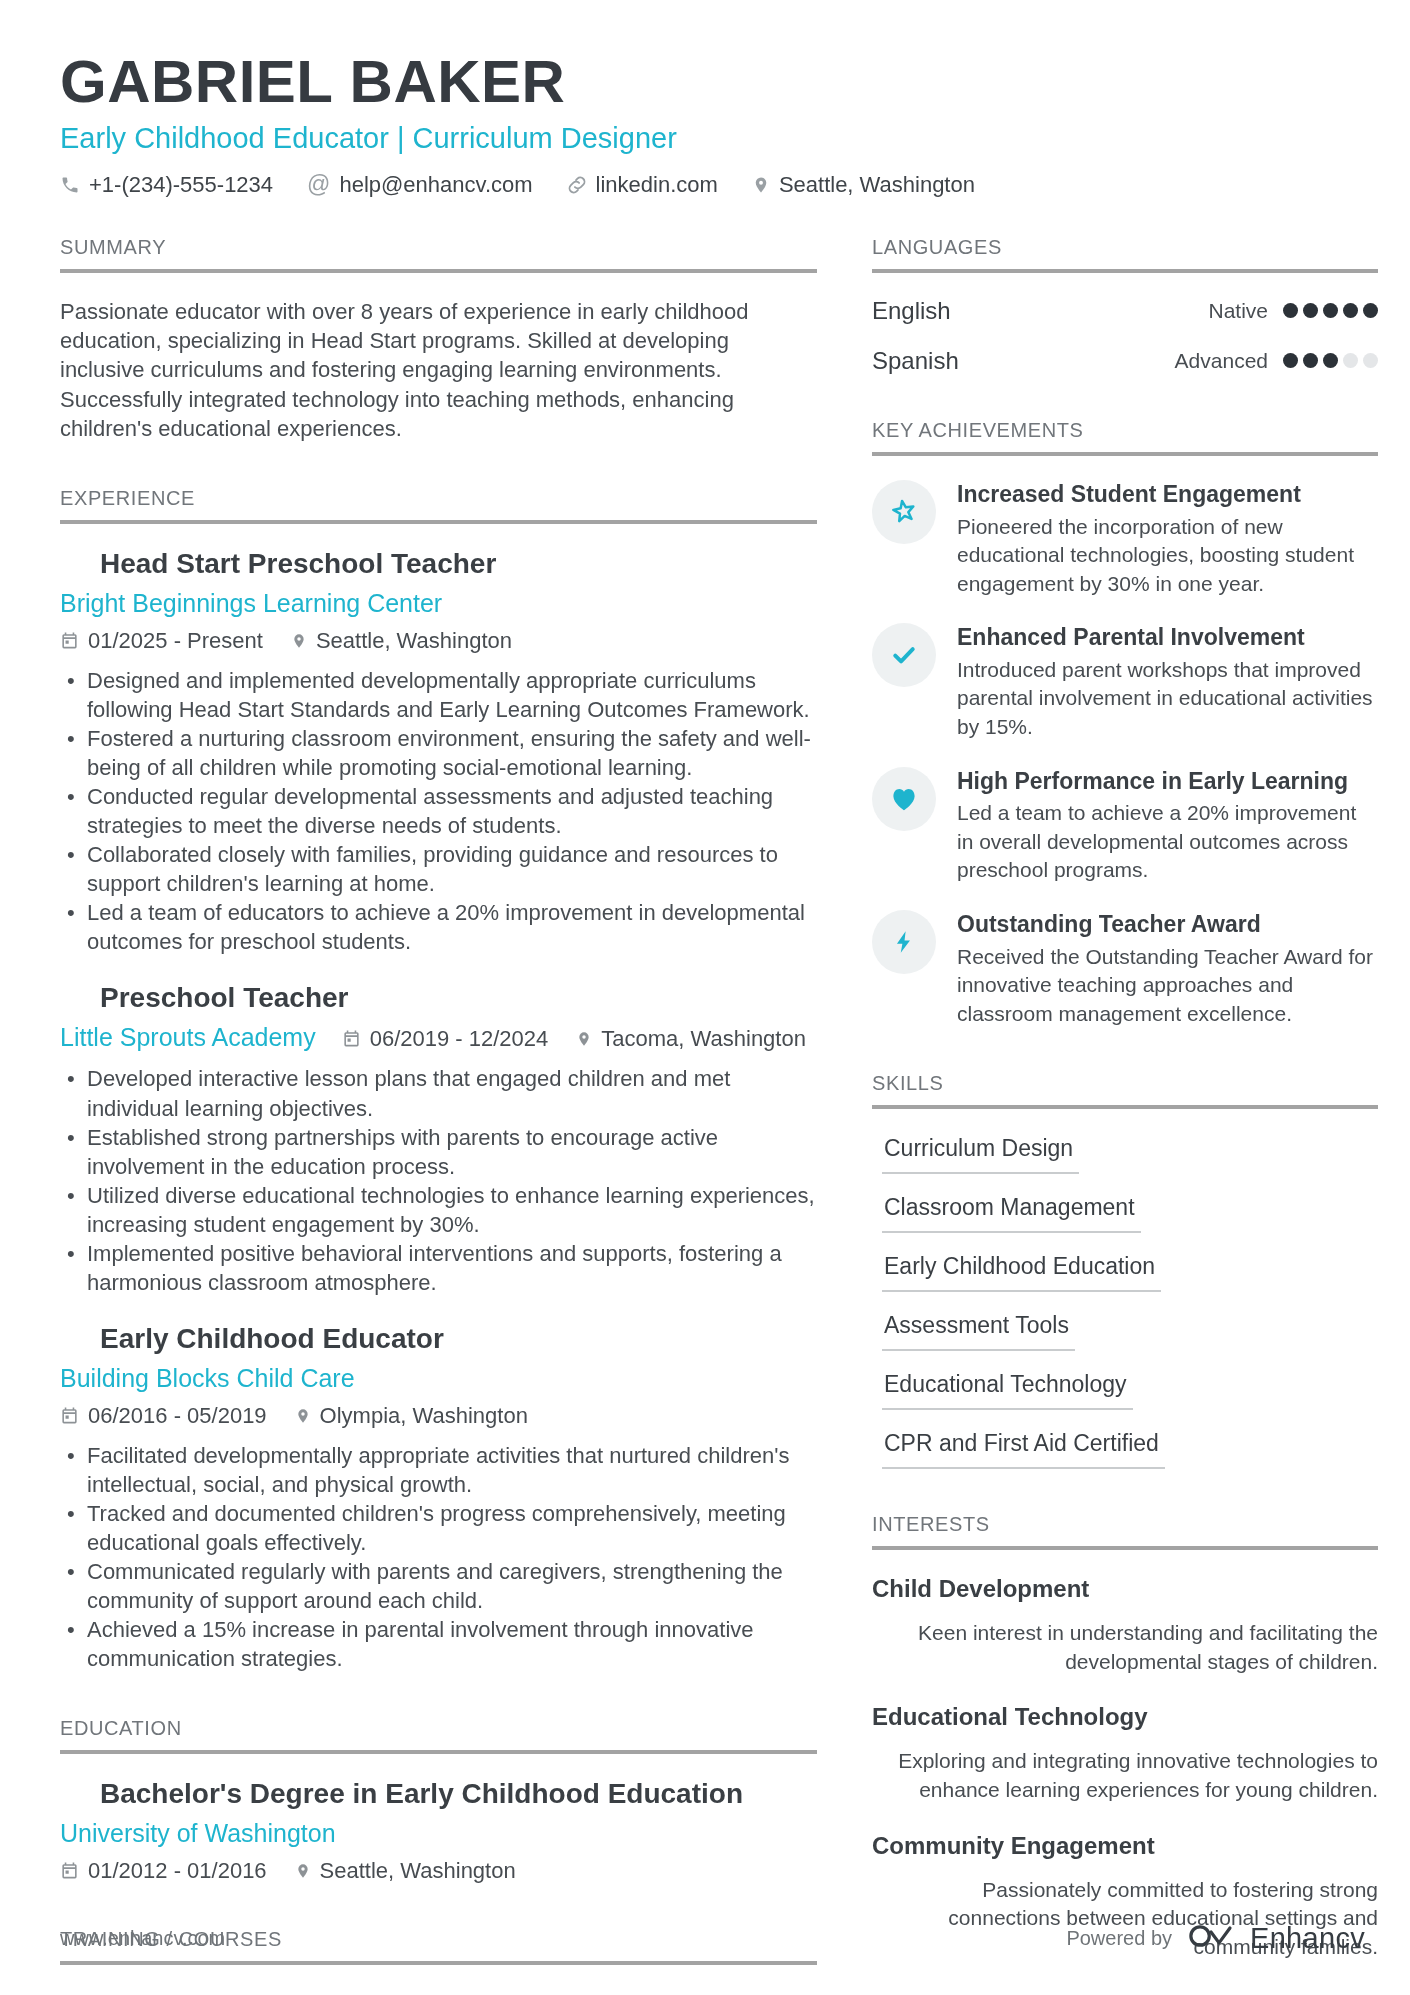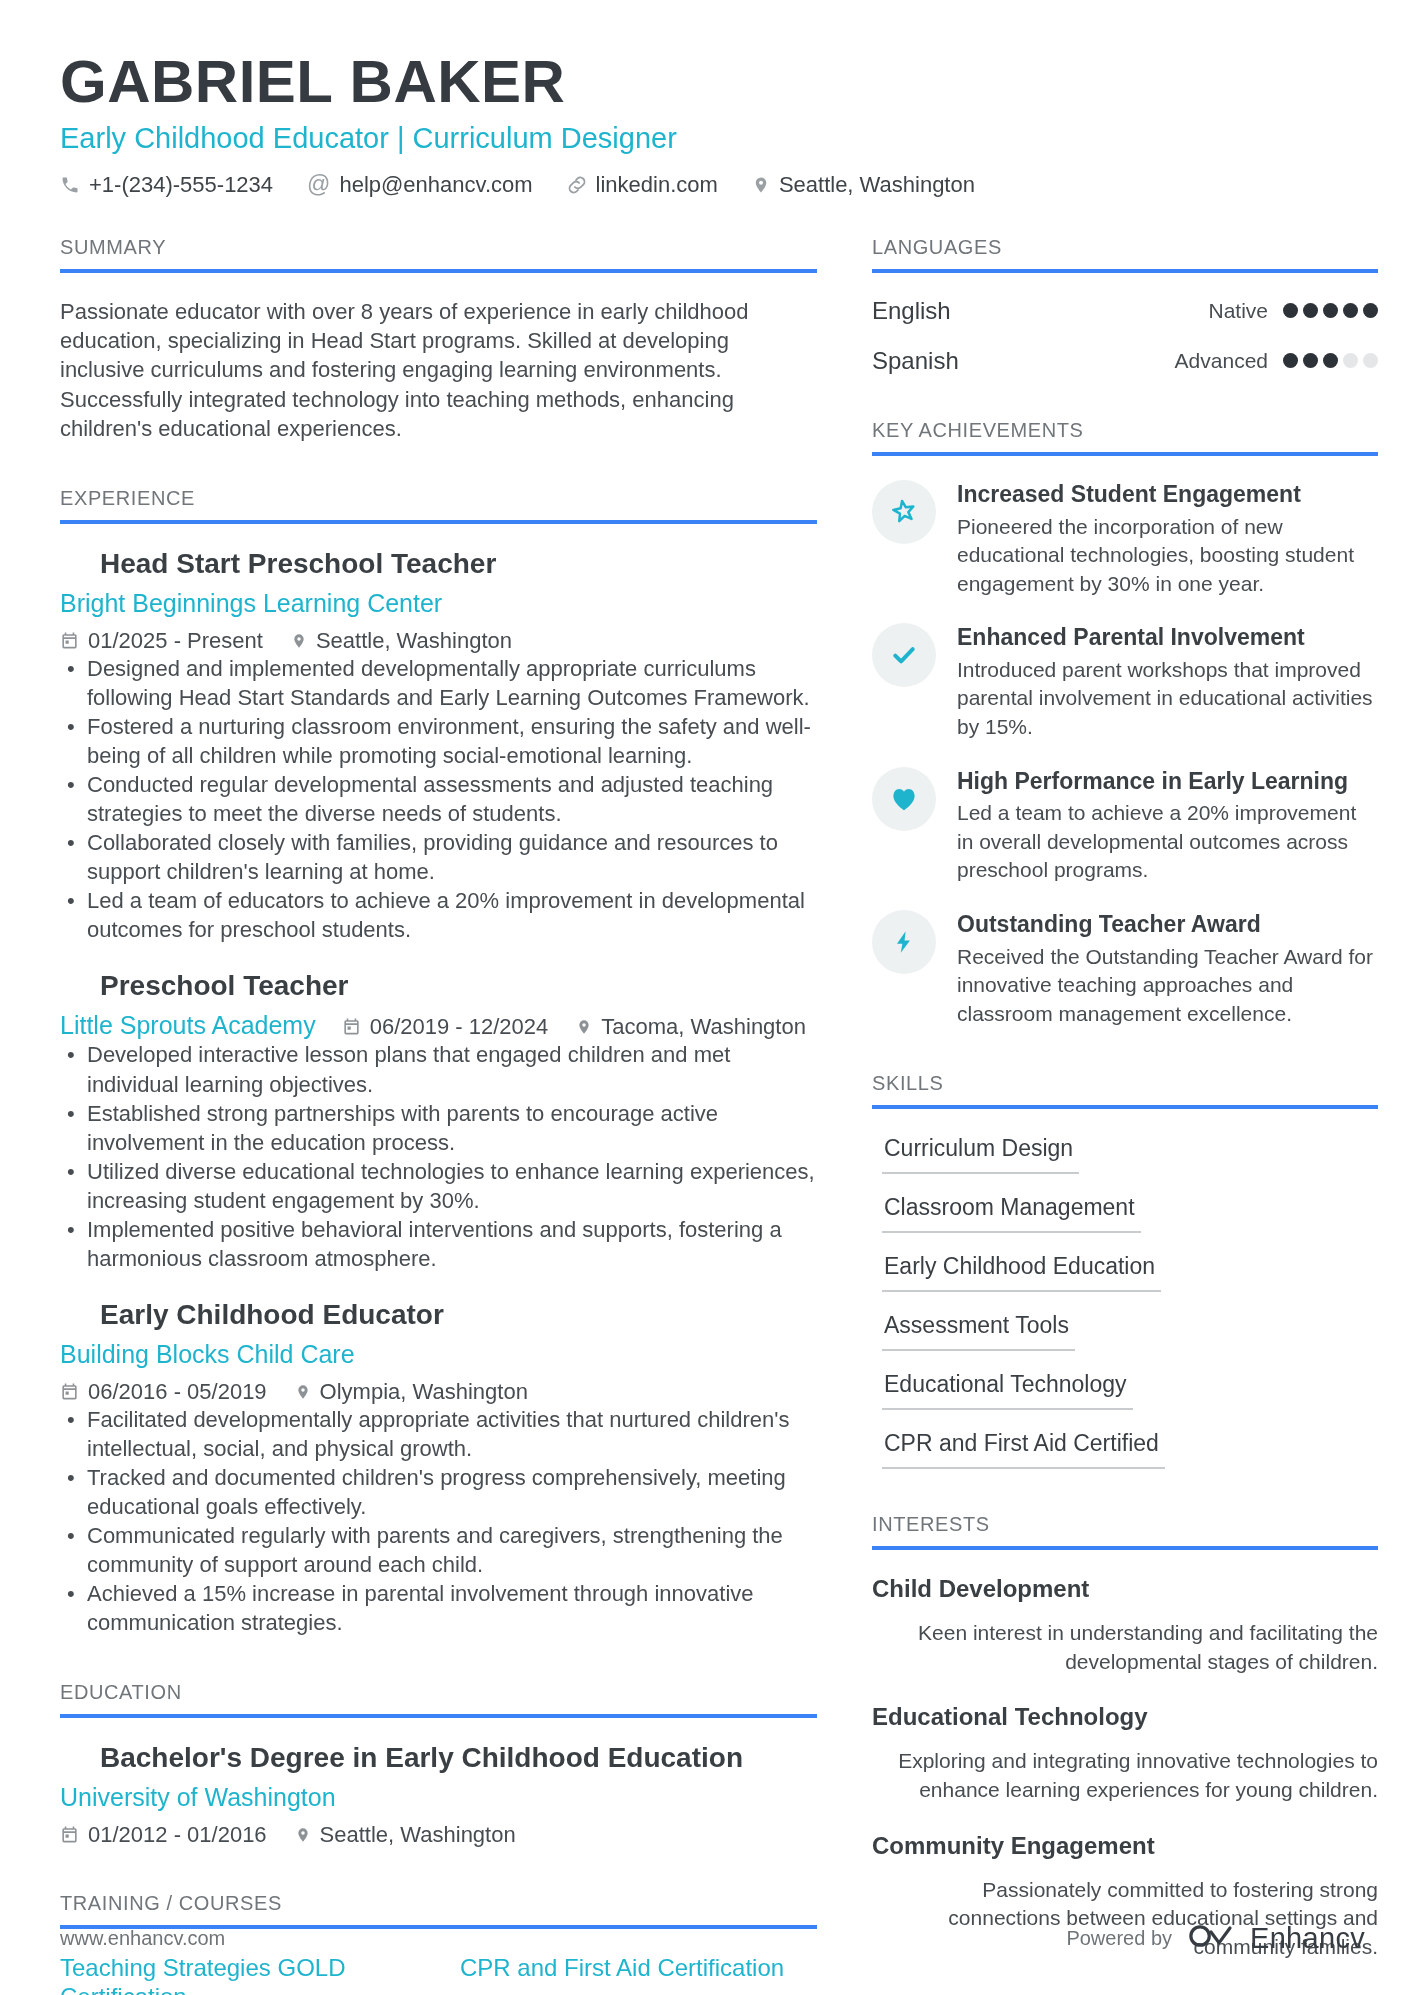--- a/index.html
+++ b/index.html
@@ -42,21 +42,21 @@
   .columns { display: flex; margin-top: 38px; gap: 55px; }
   .col-left { width: 757px; flex: 0 0 auto; }
   .col-right { flex: 1 1 auto; min-width: 0; }
   section { margin-bottom: 44px; }
   h2.sec {
     font-size: 20px;
     font-weight: 400;
     color: #71767b;
     letter-spacing: 0.6px;
     padding-bottom: 10px;
-    border-bottom: 4px solid #3b82f6;
+    border-bottom: 4px solid #a3a3a3;
     margin-bottom: 24px;
   }
   
   .job { margin-bottom: 26px; }
   .job-title, .degree-title {
     font-size: 28px;
     font-weight: 600;
     color: #3a3f44;
     line-height: 1.15;
     margin-left: 40px;
@@ -73,21 +73,21 @@
     gap: 28px;
     margin-top: 10px;
     font-size: 22px;
     color: #474c51;
   }
   .meta-inline { display: flex; align-items: baseline; gap: 26px; margin-top: 9px; }
   .meta-inline .company { margin-top: 0; }
   .meta-inline .meta { margin-top: 0; }
   .meta-item { display: inline-flex; align-items: baseline; gap: 9px; white-space: nowrap; }
   .meta-item svg { position: relative; top: 2px; }
-  .bullets { list-style: none; margin-top: 0; }
+  .bullets { list-style: none; margin-top: 12px; }
   .bullets li {
     position: relative;
     padding-left: 27px;
     font-size: 22px;
     line-height: 1.32;
     color: #484d52;
   }
   .bullets li::before {
     content: "\2022";
     position: absolute;

